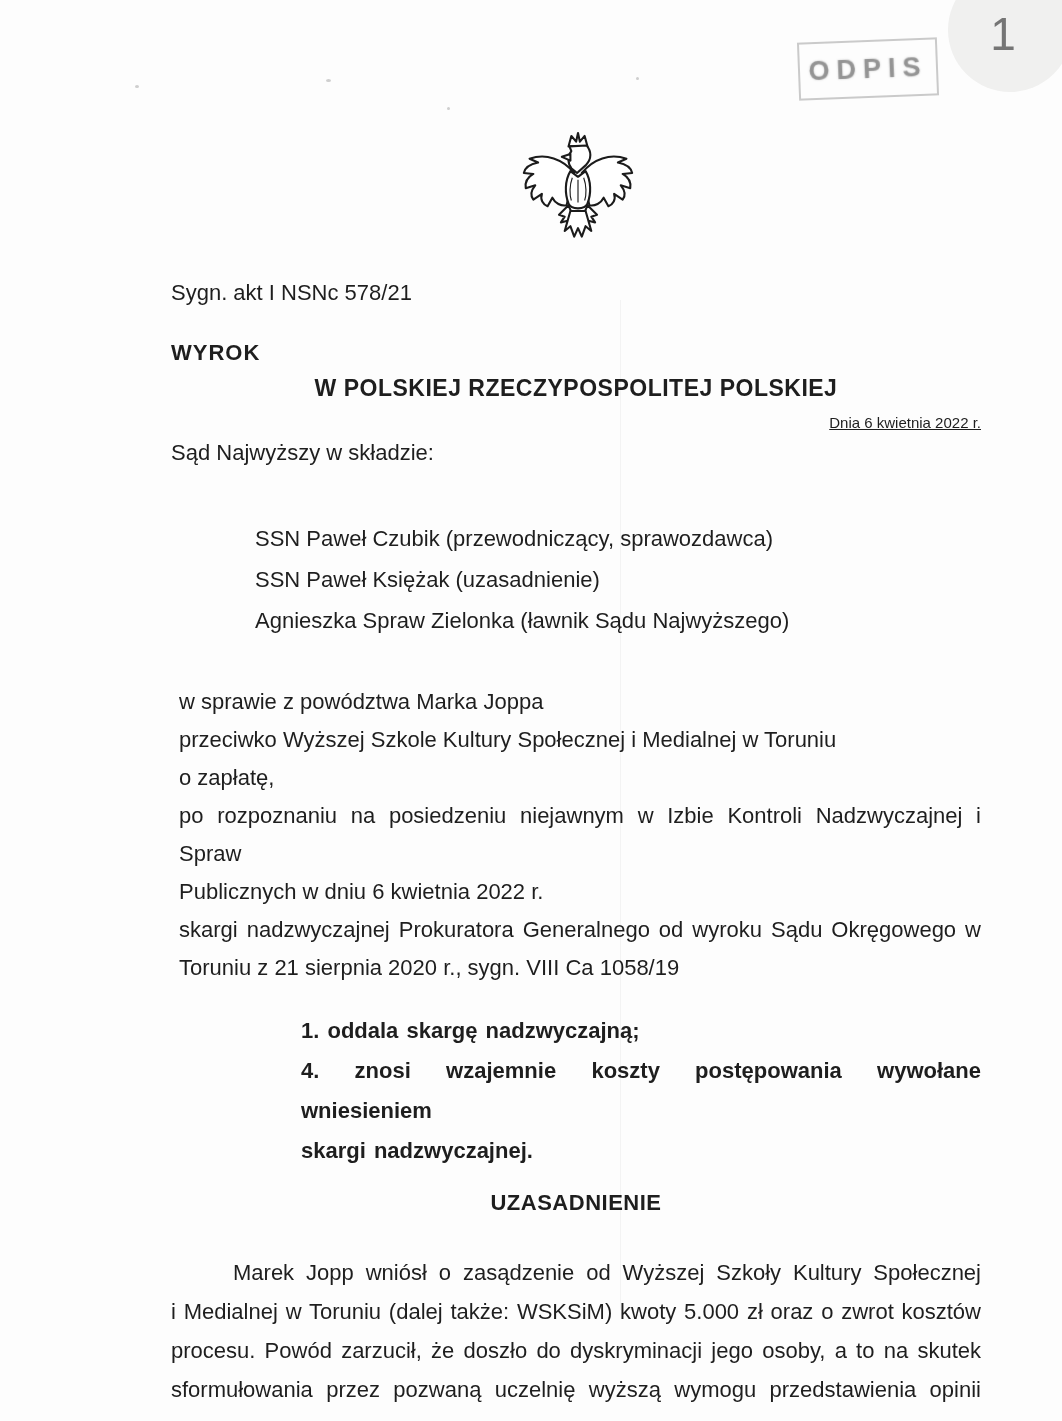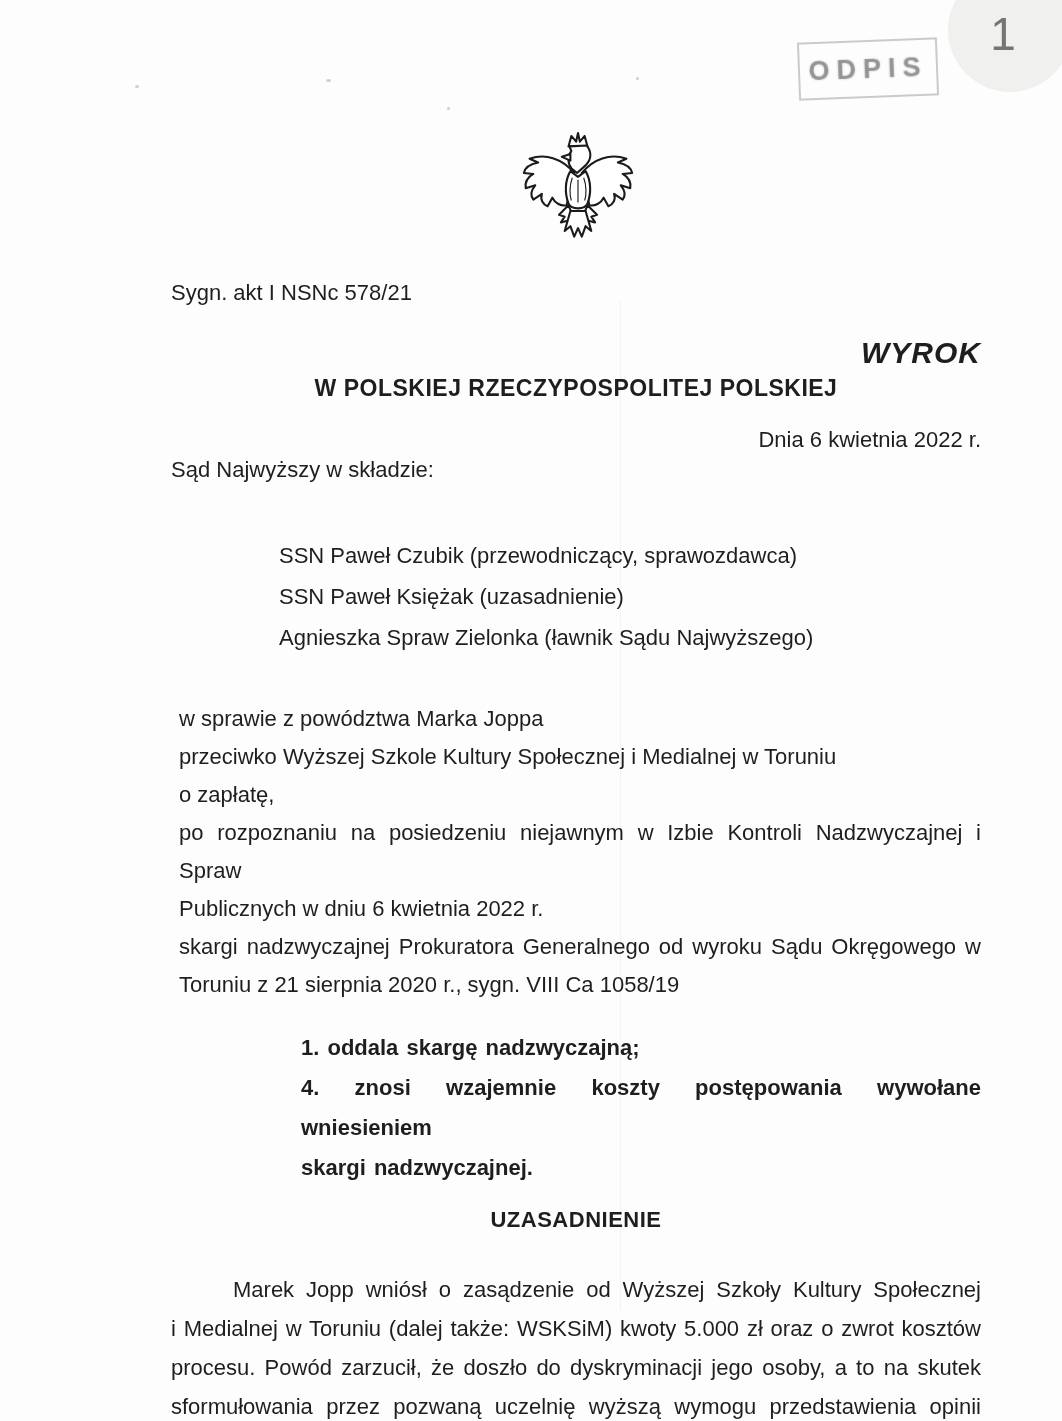--- a/index.html
+++ b/index.html
@@ -65,32 +65,32 @@
 
   
   .content {
     position: absolute;
     left: 171px; top: 0;
     width: 810px;
   }
   .sygn { margin-top: 278px; font-size: 22px; line-height: 30px; }
   .title {
     margin: 26px 0 0 0;
-    font-size: 30px; font-weight: bold; letter-spacing: 1px;
-    line-height: 38px; text-align: right; font-style: italic;
+    font-size: 22px; font-weight: bold; letter-spacing: 1px;
+    line-height: 38px; text-align: left;
   }
   .subtitle {
     margin: 0;
     font-size: 23px; font-weight: bold; letter-spacing: 0.5px;
     line-height: 32px; text-align: center;
   }
-  .date-line { margin-top: 21px; font-size: 22px; line-height: 30px; text-align: right; }
+  .date-line { margin-top: 4px; font-size: 15px; line-height: 30px; text-align: right; text-decoration: underline; }
   .panel-intro { margin-top: 0; font-size: 22px; line-height: 30px; }
 
-  .judges { margin-top: 50px; margin-left: 108px; }
+  .judges { margin-top: 50px; margin-left: 84px; }
   .judge-line { font-size: 22px; line-height: 41px; }
 
   .case-block { margin-top: 42px; }
   .case-line { font-size: 22px; line-height: 38px; margin-left: 8px; }
 
   .ruling { margin-top: 24px; margin-left: 130px; }
   .ruling-line { font-size: 22px; font-weight: bold; line-height: 40px; word-spacing: 2px; }
 
   .uzas-heading {
     margin-top: 17px;

